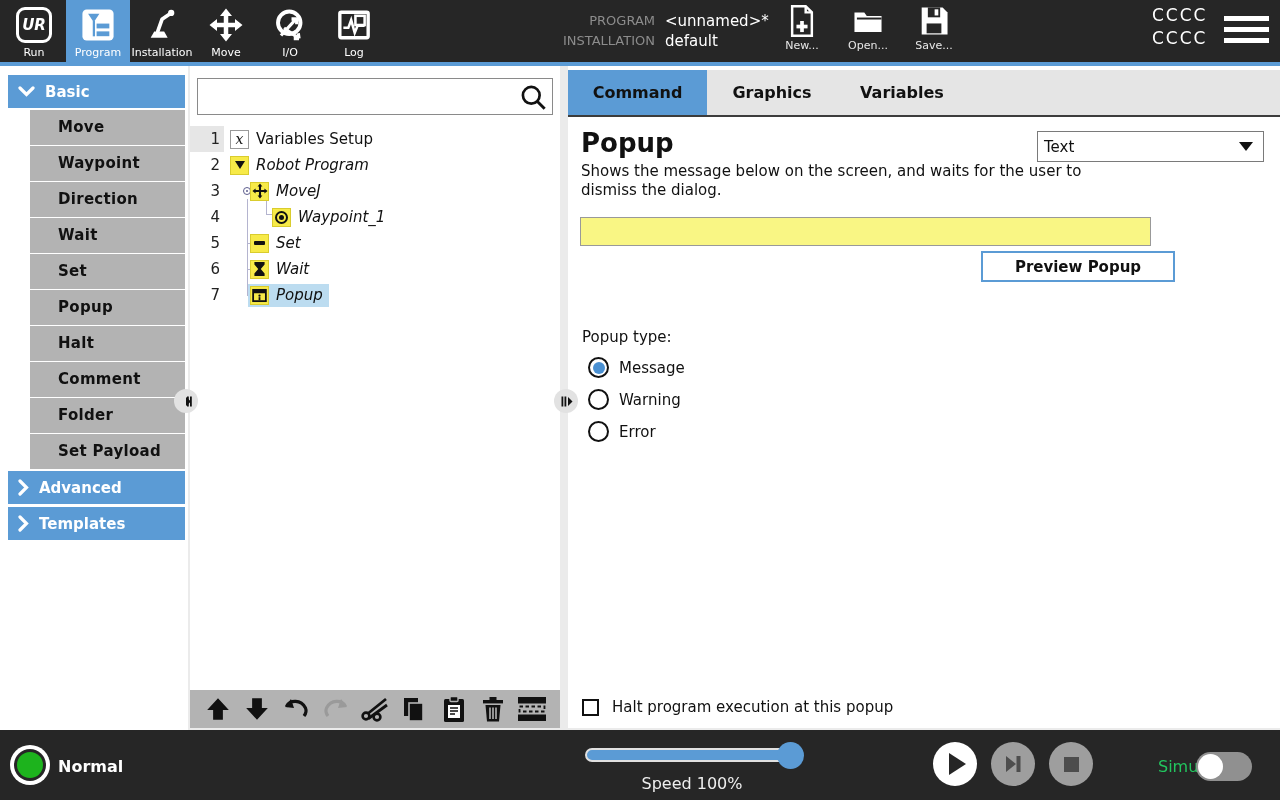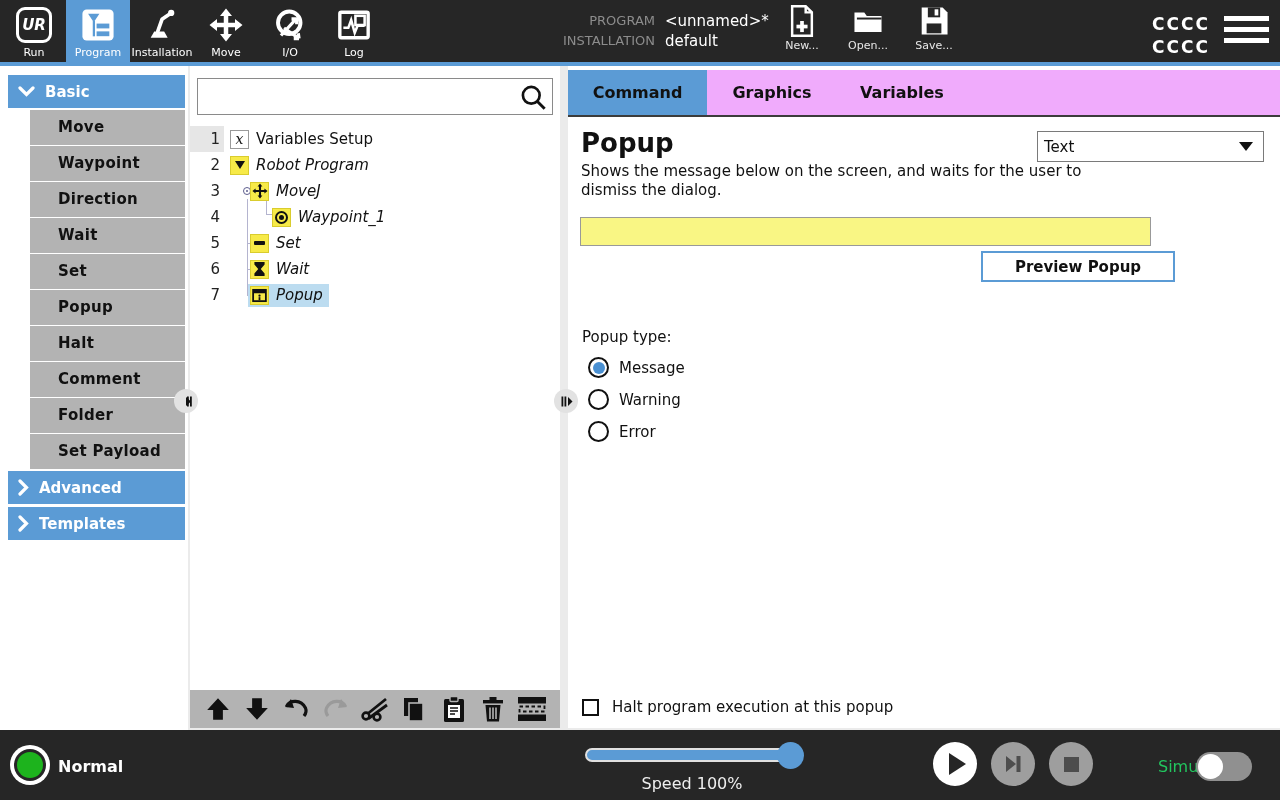--- a/index.html
+++ b/index.html
@@ -16,21 +16,21 @@
   .nav-tile.active { background:#5b9bd5; }
   .urlogo { width:36px; height:36px; border:3px solid #fff; border-radius:9px; display:flex; align-items:center; justify-content:center; color:#fff; font-weight:bold; font-style:italic; font-size:15px; }
   .proginfo { position:absolute; left:540px; top:11px; display:flex; gap:10px; }
   .proginfo .lblcol { width:115px; text-align:right; }
   .proginfo .valcol { width:130px; text-align:left; }
   .proginfo .plbl { color:#8c8c8c; font-size:13px; line-height:20px; }
   .proginfo .pval { color:#fff; font-size:15px; line-height:20px; }
   .filebtns { position:absolute; left:780px; top:5px; display:flex; gap:22px; }
   .filebtn { width:44px; display:flex; flex-direction:column; align-items:center; cursor:pointer; }
   .filebtn .flabel { color:#e8e8e8; font-size:11px; margin-top:2px; }
-  .clock { position:absolute; left:1152px; top:13px; color:#fff; font-weight:bold; font-size:17px; letter-spacing:2px; line-height:23px; text-align:left; }
+  .clock { position:absolute; left:1152px; top:4px; color:#fff; font-weight:normal; font-size:17px; letter-spacing:2px; line-height:23px; text-align:left; }
   .hamburger { position:absolute; left:1224px; top:16px; width:45px; height:30px; cursor:pointer; }
   .hamburger .bar { width:45px; height:5px; background:#fff; margin-bottom:6px; }
 
   
   .sidebar { position:absolute; left:0; top:66px; width:188px; height:664px; background:#fff; }
   .side-section { position:absolute; left:8px; width:177px; height:33px; background:#5b9bd5; color:#fff; font-weight:bold; font-size:15px; display:flex; align-items:center; gap:10px; padding-left:10px; cursor:pointer; }
   .side-item { position:absolute; left:30px; width:155px; height:35px; background:#b3b3b3; color:#111; font-weight:bold; font-size:15px; line-height:35px; padding-left:28px; cursor:pointer; letter-spacing:0.3px; }
 
   
   .tree-panel { position:absolute; left:190px; top:66px; width:370px; height:662px; background:#fff; }
@@ -56,21 +56,21 @@
   .wpdot i { width:5px; height:5px; background:#111; border-radius:50%; display:block; }
   .vline { position:absolute; width:1px; background:#b4b4cf; }
   .hline { position:absolute; height:1px; background:#b4b4cf; }
   .node-circle { position:absolute; width:8px; height:8px; border:1.5px solid #5f5f8f; border-radius:50%; background:#fff; }
   .node-circle i { position:absolute; left:2px; top:2px; width:2px; height:2px; background:#5f5f8f; border-radius:50%; }
   .tree-toolbar { position:absolute; left:0; top:624px; width:370px; height:38px; background:#b3b3b3; display:flex; align-items:center; justify-content:space-around; padding:0 8px; }
   .tbico { width:30px; height:30px; display:flex; align-items:center; justify-content:center; cursor:pointer; }
 
   
   .cmd-panel { position:absolute; left:568px; top:66px; width:712px; height:662px; background:#fff; }
-  .tabbar { position:absolute; left:0; top:4px; width:712px; height:47px; border-bottom:2px solid #3c3c3c; display:flex; background:#f0abfc; }
+  .tabbar { position:absolute; left:0; top:4px; width:712px; height:47px; border-bottom:2px solid #3c3c3c; display:flex; background:#e5e5e5; }
   .tab { height:45px; display:flex; align-items:center; justify-content:center; font-size:16px; font-weight:600; color:#111; cursor:pointer; }
   .tab.t0 { width:139px; } .tab.t1 { width:130px; } .tab.t2 { width:130px; }
   .tab.active { background:#5b9bd5; }
   .cmd-title { position:absolute; left:13px; top:62px; font-size:26px; font-weight:bold; color:#111; }
   .dropdown { position:absolute; left:469px; top:65px; width:227px; height:31px; border:1px solid #7a7a7a; background:#fff; display:flex; align-items:center; padding:0 10px 0 6px; cursor:pointer; }
   .dropdown .dval { flex:1; font-size:15px; color:#111; }
   .caret { width:0; height:0; border-left:7px solid transparent; border-right:7px solid transparent; border-top:9px solid #111; }
   .cmd-desc { position:absolute; left:13px; top:96px; width:505px; font-size:15px; line-height:19px; color:#111; }
   .msg-field { position:absolute; left:12px; top:151px; width:571px; height:29px; background:#f9f684; border:1px solid #999; font-size:15px; padding:0 6px; outline:none; }
   .preview-btn { position:absolute; left:413px; top:185px; width:194px; height:31px; background:#fff; border:2px solid #5b9bd5; font-size:15px; font-weight:600; color:#111; cursor:pointer; font-family:inherit; }

